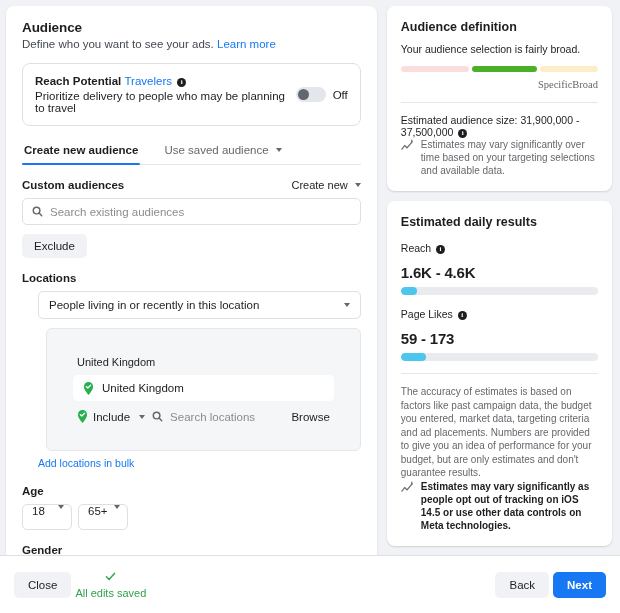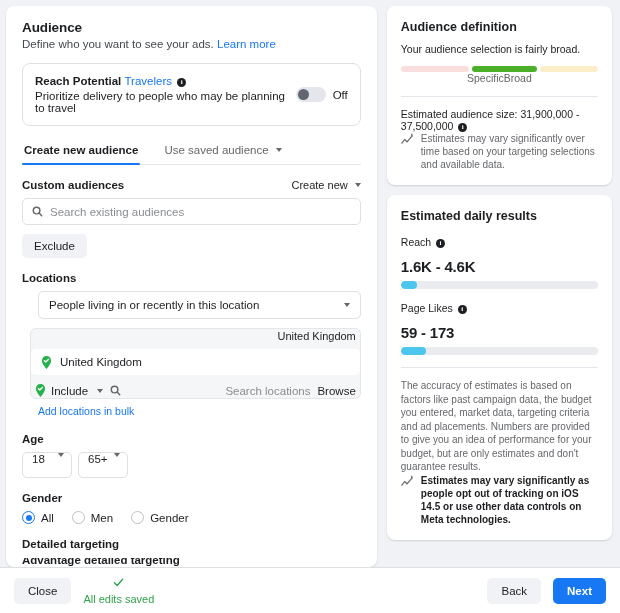--- a/index.html
+++ b/index.html
@@ -74,21 +74,21 @@
     margin-top: 9px; display: inline-block; background: #f0f2f5; border-radius: 5px;
     font-size: 11.5px; color: #1c1e21; padding: 6px 12px; cursor: pointer;
   }
 
   
   .loc-select {
     margin-left: 16px; margin-top: 7px; height: 28px; border: 1px solid #dddfe2; border-radius: 5px;
     display: flex; align-items: center; padding: 0 10px; font-size: 11.5px; cursor: pointer;
   }
   .loc-select span:first-child { flex: 1; }
-  .loc-group { margin-left: 8px; margin-top: 9px; background: #f5f6f7; border: 1px solid #e4e6eb; border-radius: 6px; padding: 0; text-align: right; }
+  .loc-group { margin-left: 24px; margin-top: 9px; background: #f5f6f7; border: 1px solid #e4e6eb; border-radius: 6px; padding: 26px; }
   .loc-group-title { font-size: 11px; color: #1c1e21; padding: 1px 4px 7px 4px; }
   .loc-chip { background: #fff; border-radius: 5px; height: 26px; display: flex; align-items: center; gap: 8px; padding: 0 10px; font-size: 11.5px; }
   .loc-bar { display: flex; align-items: center; gap: 7px; padding: 9px 4px 1px 4px; }
   .loc-inc { font-size: 11.5px; display: flex; align-items: center; gap: 5px; cursor: pointer; }
   .loc-search-ph { font-size: 11.5px; color: #8a8d91; flex: 1; }
   .browse { font-size: 11.5px; color: #1c1e21; cursor: pointer; }
   .bulk { margin-left: 16px; margin-top: 6px; font-size: 10.5px; color: #1877f2; cursor: pointer; display: inline-block; }
   .pin { width: 11px; height: 13px; flex: none; }
 
   
@@ -109,39 +109,39 @@
   .clipped-txt { font-size: 11.5px; font-weight: bold; color: #1c1e21; line-height: 13px; position: relative; top: -4px; }
 
   
   .rp-h { font-size: 12.5px; font-weight: bold; }
   .rp-p { font-size: 10.5px; color: #1c1e21; margin-top: 9px; }
   .meter { display: flex; gap: 3px; margin-top: 11px; }
   .meter i { height: 6px; border-radius: 3px; display: block; }
   .meter i.s1 { flex: 4.2; }
   .meter i.s2 { flex: 4.0; }
   .meter i.s3 { flex: 3.6; }
-  .meter-labels { display: flex; justify-content: center; font-size: 10.5px; color: #65676b; }
+  .meter-labels { display: flex; justify-content: flex-end; margin-top: 7px; font-size: 10.5px; color: #65676b; font-family: Liberation Serif, serif; }
   .divider { height: 1px; background: #e4e6eb; margin: 12px 0 11px 0; }
   .est-size { font-size: 10.5px; color: #1c1e21; }
   .note { display: flex; gap: 7px; margin-top: 0; }
   .note-txt { font-size: 10px; color: #65676b; line-height: 13px; }
   .note-txt.b { font-weight: bold; color: #1c1e21; }
   .spark { width: 13px; height: 13px; flex: none; margin-top: 1px; }
 
   .metric { margin-top: 13px; }
   .metric-lbl { font-size: 10.5px; color: #1c1e21; }
   .metric-val { font-size: 15px; font-weight: bold; margin-top: 10px; letter-spacing: -.2px; }
   .bar { height: 8px; border-radius: 4px; background: #e9ebee; margin-top: 6px; overflow: hidden; }
   .bar > i { display: block; height: 100%; background: #4dc6ee; border-radius: 4px; }
   .disclaimer { font-size: 10px; color: #65676b; line-height: 13.5px; }
 
   
   .bottom {
-    position: absolute; left: 0; right: 0; bottom: 0; height: 46px; background: #fff;
-    border-top: 1px solid #dddfe2; display: flex; align-items: center; padding: 0 14px; gap: 12px; justify-content: space-between;
+    position: absolute; left: 0; right: 0; bottom: 0; height: 58px; background: #fff;
+    border-top: 1px solid #dddfe2; display: flex; align-items: center; padding: 0 14px; gap: 4px; justify-content: space-between;
   }
   .btn { font-size: 11.5px; border-radius: 5px; padding: 7px 14px; cursor: pointer; }
   .btn-gray { background: #f0f2f5; color: #1c1e21; }
   .btn-blue { background: #1877f2; color: #fff; font-weight: bold; }
   .saved { font-size: 11px; color: #31a24c; display: flex; align-items: center; gap: 5px; flex-direction: column; }
   .spacer { flex: 1; }
 </style>
 </head>
 <body>
 

